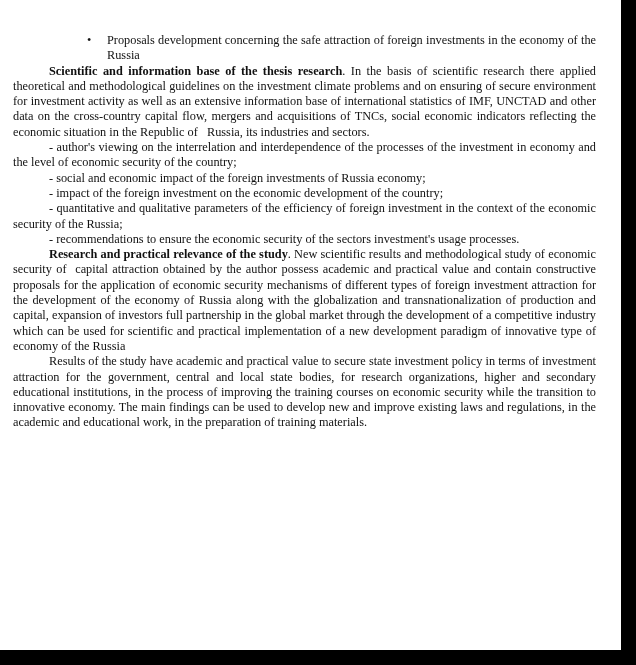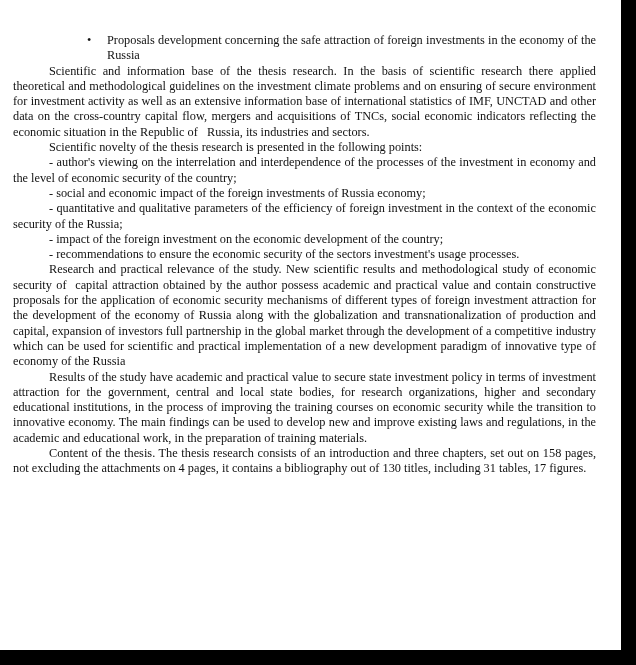--- a/index.html
+++ b/index.html
@@ -40,50 +40,48 @@
     position: absolute;
     left: 74px;
     top: 0;
   }
   .para {
     margin: 0;
     text-align: justify;
     text-indent: 36px;
     hyphens: manual;
   }
-  .para b.lead { font-weight: normal; }
+  .para b.lead { font-weight: bold; }
 </style>
 </head>
 <body style="background: rgb(0, 0, 0);">
 
 <div class="page" style="background: rgb(255, 255, 255);">
   <div class="textcol" style="color: rgb(17, 17, 17);">
 
     <p class="bullet-item">
       <span class="bullet-glyph">•</span>
       <span>Proposals development concerning the safe attraction of foreign investments in the economy of the Russia</span>
     </p>
 
     <div id="paragraphs">
   <p class="para"><b class="lead">Scientific and information base of the thesis research</b><span class="body">. In the basis of scientific research there applied theoretical and methodological guidelines on the investment climate problems and on ensuring of secure environment for investment activity as well as an extensive information base of international statistics of IMF, UNCTAD and other data on the cross-country capital flow, mergers and acquisitions of TNCs, social economic indicators reflecting the economic situation in the Republic of &nbsp; Russia, its industries and sectors.</span></p>
 
-  <p class="para"><b class="lead">Scientific novelty</b><span class="body"> of the thesis research is presented in the following points:</span></p>
 
   <p class="para"><b class="lead"></b><span class="body">- author's viewing on the interrelation and interdependence of the processes of the investment in economy and the level of economic security of the country;</span></p>
 
   <p class="para"><b class="lead"></b><span class="body">- social and economic impact of the foreign investments of Russia economy;</span></p>
 
+  <p class="para"><b class="lead"></b><span class="body">- impact of the foreign investment on the economic development of the country;</span></p>
+
   <p class="para"><b class="lead"></b><span class="body">- quantitative and qualitative parameters of the efficiency of foreign investment in the context of the eco­nomic security of the Russia;</span></p>
-
-  <p class="para"><b class="lead"></b><span class="body">- impact of the foreign investment on the economic development of the country;</span></p>
 
   <p class="para"><b class="lead"></b><span class="body">- recommendations to ensure the economic security of the sectors investment's usage processes.</span></p>
 
   <p class="para"><b class="lead">Research and practical relevance of the study</b><span class="body">. New scientific results and methodological study of eco­nomic security of &nbsp;capital attraction obtained by the author possess academic and practical value and contain constructive proposals for the application of economic security mechanisms of different types of foreign invest­ment attraction for the development of the economy of Russia along with the globalization and transnationaliza­tion of production and capital, expansion of investors full partnership in the global market through the develop­ment of a competitive industry which can be used for scientific and practical implementation of a new develop­ment paradigm of innovative type of economy of the Russia</span></p>
 
   <p class="para"><b class="lead"></b><span class="body">Results of the study have academic and practical value to secure state investment policy in terms of in­vestment attraction for the government, central and local state bodies, for research organizations, higher and sec­ondary educational institutions, in the process of improving the training courses on economic security while the transition to innovative economy. The main findings can be used to develop new and improve existing laws and regulations, in the academic and educational work, in the preparation of training materials.</span></p>
 
 
-  <p class="para"><b class="lead">Content of the thesis</b><span class="body">. The thesis research consists of an introduction and three chapters, set out on 158 pages, not excluding the attachments on 4 pages, it contains a bibliography out of 130 titles, including 31 tables, 17 figures.</span></p>
 </div>
 
   </div>
 </div>
 
 </body></html>

